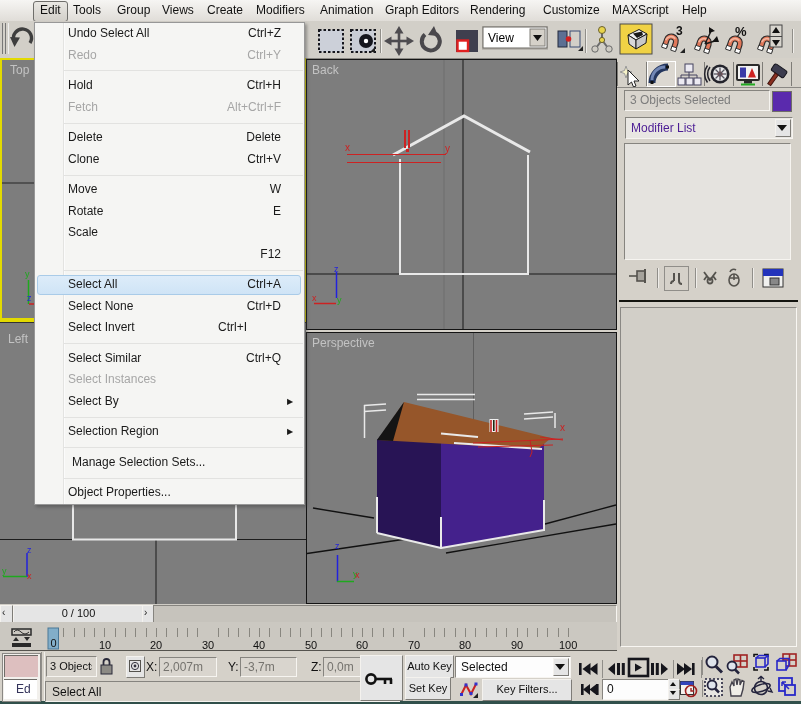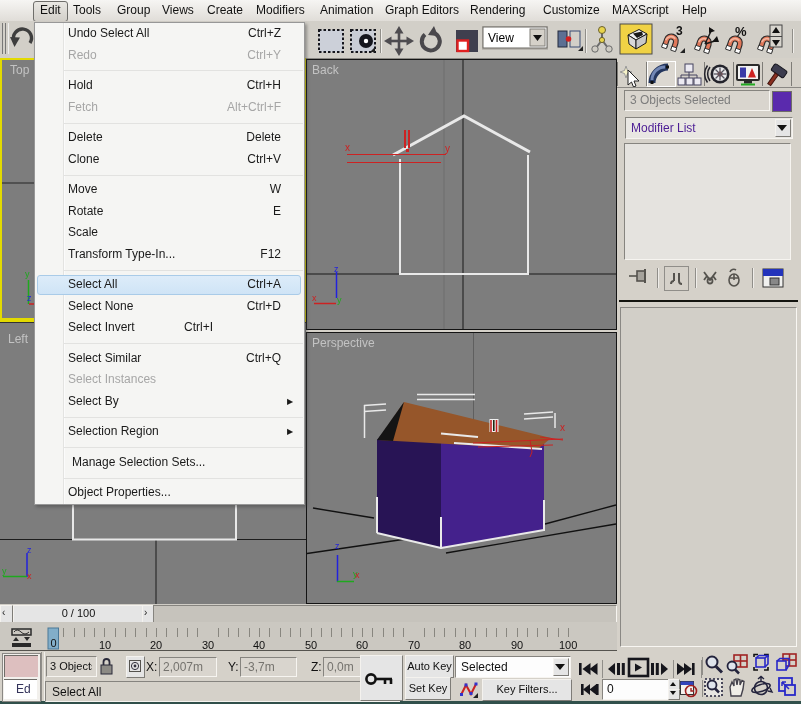--- a/index.html
+++ b/index.html
@@ -572,30 +572,29 @@
     <div class="abs" style="left:34px;top:105px;height:21.5px;line-height:21.5px;color:#1a1a1a;white-space:nowrap;">Delete</div>
     <div class="abs" style="left:150px;top:105px;width:97px;height:21.5px;line-height:21.5px;text-align:right;color:#1a1a1a;">Delete</div>
     <div class="abs" style="left:34px;top:126.5px;height:21.5px;line-height:21.5px;color:#1a1a1a;white-space:nowrap;">Clone</div>
     <div class="abs" style="left:150px;top:126.5px;width:97px;height:21.5px;line-height:21.5px;text-align:right;color:#1a1a1a;">Ctrl+V</div>
     <div class="abs" style="left:30px;top:152.5px;width:239px;height:1px;background:#e2e2e0;"></div>
     <div class="abs" style="left:34px;top:157px;height:21.5px;line-height:21.5px;color:#1a1a1a;white-space:nowrap;">Move</div>
     <div class="abs" style="left:150px;top:157px;width:97px;height:21.5px;line-height:21.5px;text-align:right;color:#1a1a1a;">W</div>
     <div class="abs" style="left:34px;top:178.5px;height:21.5px;line-height:21.5px;color:#1a1a1a;white-space:nowrap;">Rotate</div>
     <div class="abs" style="left:150px;top:178.5px;width:97px;height:21.5px;line-height:21.5px;text-align:right;color:#1a1a1a;">E</div>
     <div class="abs" style="left:34px;top:200px;height:21.5px;line-height:21.5px;color:#1a1a1a;white-space:nowrap;">Scale</div>
-    <div class="abs" style="left:34px;top:221.5px;height:21.5px;line-height:21.5px;color:#1a1a1a;white-space:nowrap;">Transform Type-In...</div>
     <div class="abs" style="left:150px;top:221.5px;width:97px;height:21.5px;line-height:21.5px;text-align:right;color:#1a1a1a;">F12</div>
     <div class="abs" style="left:30px;top:247.5px;width:239px;height:1px;background:#e2e2e0;"></div>
     <div class="abs" style="left:3px;top:252.5px;width:264px;height:20px;background:linear-gradient(#ddecf9,#cfe4f6);border:1px solid #a9cbe8;border-radius:3px;box-sizing:border-box;"></div>
     <div class="abs" style="left:34px;top:252px;height:21.5px;line-height:21.5px;color:#1a1a1a;white-space:nowrap;">Select All</div>
     <div class="abs" style="left:150px;top:252px;width:97px;height:21.5px;line-height:21.5px;text-align:right;color:#1a1a1a;">Ctrl+A</div>
     <div class="abs" style="left:34px;top:273.5px;height:21.5px;line-height:21.5px;color:#1a1a1a;white-space:nowrap;">Select None</div>
     <div class="abs" style="left:150px;top:273.5px;width:97px;height:21.5px;line-height:21.5px;text-align:right;color:#1a1a1a;">Ctrl+D</div>
     <div class="abs" style="left:34px;top:295px;height:21.5px;line-height:21.5px;color:#1a1a1a;white-space:nowrap;">Select Invert</div>
-    <div class="abs" style="left:150px;top:295px;width:97px;height:21.5px;line-height:21.5px;text-align:left;color:#1a1a1a;">Ctrl+I</div>
+    <div class="abs" style="left:150px;top:295px;width:97px;height:21.5px;line-height:21.5px;text-align:center;color:#1a1a1a;">Ctrl+I</div>
     <div class="abs" style="left:30px;top:321px;width:239px;height:1px;background:#e2e2e0;"></div>
     <div class="abs" style="left:34px;top:325.5px;height:21.5px;line-height:21.5px;color:#1a1a1a;white-space:nowrap;">Select Similar</div>
     <div class="abs" style="left:150px;top:325.5px;width:97px;height:21.5px;line-height:21.5px;text-align:right;color:#1a1a1a;">Ctrl+Q</div>
     <div class="abs" style="left:34px;top:347px;height:21.5px;line-height:21.5px;color:#a6a6a6;white-space:nowrap;">Select Instances</div>
     <div class="abs" style="left:34px;top:368.5px;height:21.5px;line-height:21.5px;color:#1a1a1a;white-space:nowrap;">Select By</div>
     <div class="abs" style="left:253px;top:368.5px;height:21.5px;line-height:21.5px;color:#1a1a1a;font-size:8px;">▶</div>
     <div class="abs" style="left:30px;top:394.5px;width:239px;height:1px;background:#e2e2e0;"></div>
     <div class="abs" style="left:34px;top:399px;height:21.5px;line-height:21.5px;color:#1a1a1a;white-space:nowrap;">Selection Region</div>
     <div class="abs" style="left:253px;top:399px;height:21.5px;line-height:21.5px;color:#1a1a1a;font-size:8px;">▶</div>
     <div class="abs" style="left:30px;top:425px;width:239px;height:1px;background:#e2e2e0;"></div>

